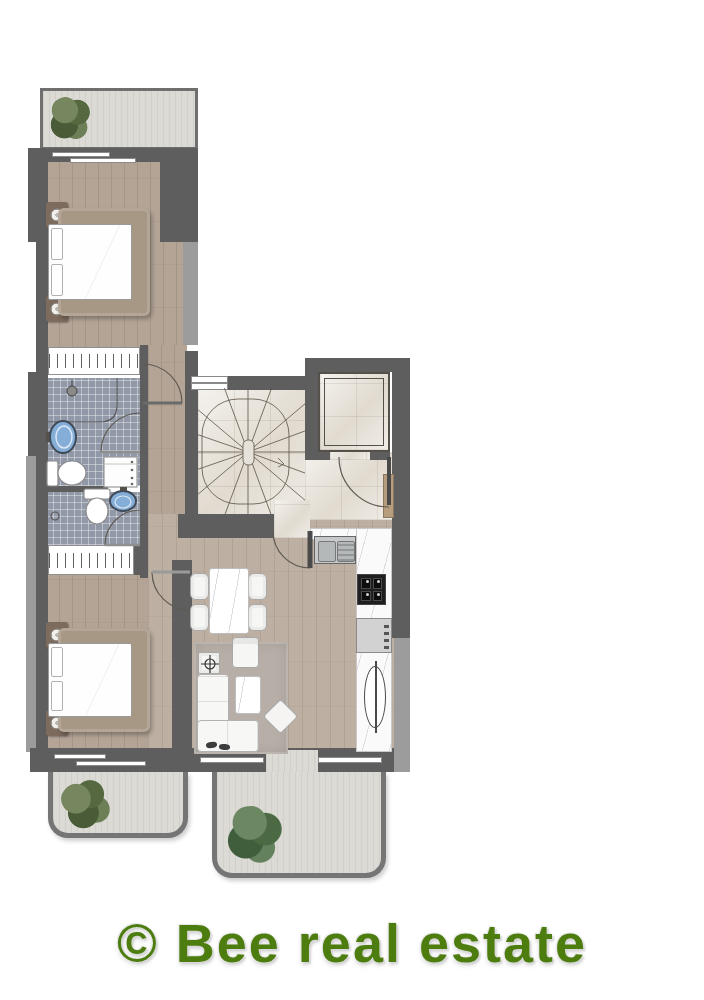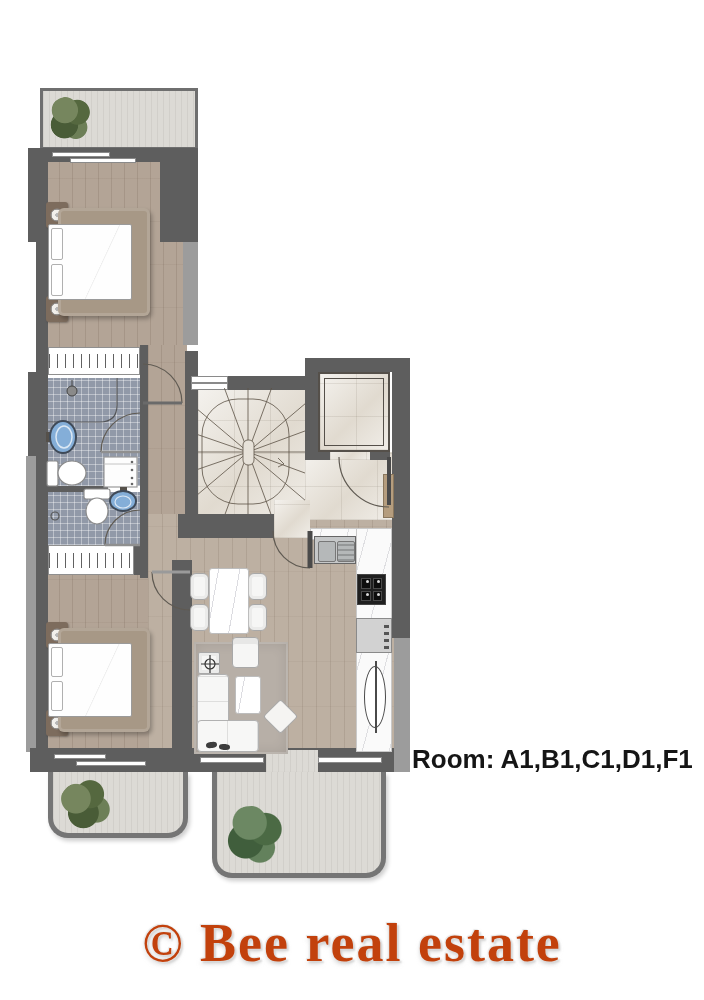--- a/index.html
+++ b/index.html
@@ -70,21 +70,21 @@
        radial-gradient(circle at 62% 30%,#55683f 0 28%,transparent 30%),
        radial-gradient(circle at 45% 65%,#495c37 0 34%,transparent 36%),
        radial-gradient(circle at 70% 62%,#6d7f57 0 26%,transparent 28%);}
   .balcony{border-left:5px solid #757575;border-right:5px solid #757575;border-bottom:5px solid #757575;
         border-radius:0 0 20px 20px;box-shadow:2px 3px 4px rgba(0,0,0,.2);}
   .elev-inner{position:absolute;inset:4px;border:1.5px solid #55504a;}
 
   
   .label-line{position:absolute;left:412px;font-weight:600;font-size:26px;color:#151515;white-space:nowrap;}
   .watermark{position:absolute;top:912px;left:50%;transform:translateX(-50%);white-space:nowrap;
-        font-family:Liberation Serif, serif;font-weight:bold;font-size:54px;letter-spacing:2px;color:#c2410c;
+        font-family:Liberation Sans, sans-serif;font-weight:bold;font-size:54px;letter-spacing:2px;color:#4d7c0f;
         text-shadow:0 0 1px #ececec,2px 2px 2px #d4d4d4,-1px -1px 1px #e6e6e6,0 3px 4px rgba(190,190,190,.55);}
 </style>
 </head>
 <body>
 
 <div class="canvas">
 
   <div class="abs bfloor" style="left:40px;top:88px;width:158px;height:62px;border:3px solid #6f6f6f;"></div>
   <div class="abs wood" style="left:46px;top:158px;width:137px;height:193px;"></div>
   <div class="abs wood" style="left:148px;top:345px;width:39px;height:233px;"></div>
@@ -278,15 +278,14 @@
       <ellipse cx="97" cy="511" rx="11" ry="13"></ellipse>
     </g>
     <g>
       <rect x="120" y="487" width="7" height="7" fill="#55504a"></rect>
       <ellipse cx="123" cy="501" rx="13" ry="10" fill="var(--sink-blue,#84aed8)" stroke="#3f4a58" stroke-width="2"></ellipse>
       <ellipse cx="123" cy="502" rx="8" ry="6" fill="none" stroke="rgba(255,255,255,.7)" stroke-width="1.2"></ellipse>
     </g>
     <circle cx="55" cy="516" r="4" fill="none" stroke="#555" stroke-width="1.2"></circle>
   </svg>
 
-  <div class="label-line" style="top:744px;">Room: A1,B1,C1,D1,F1</div>
   <div class="watermark">© Bee real estate</div>
 </div>
 
 </body></html>

